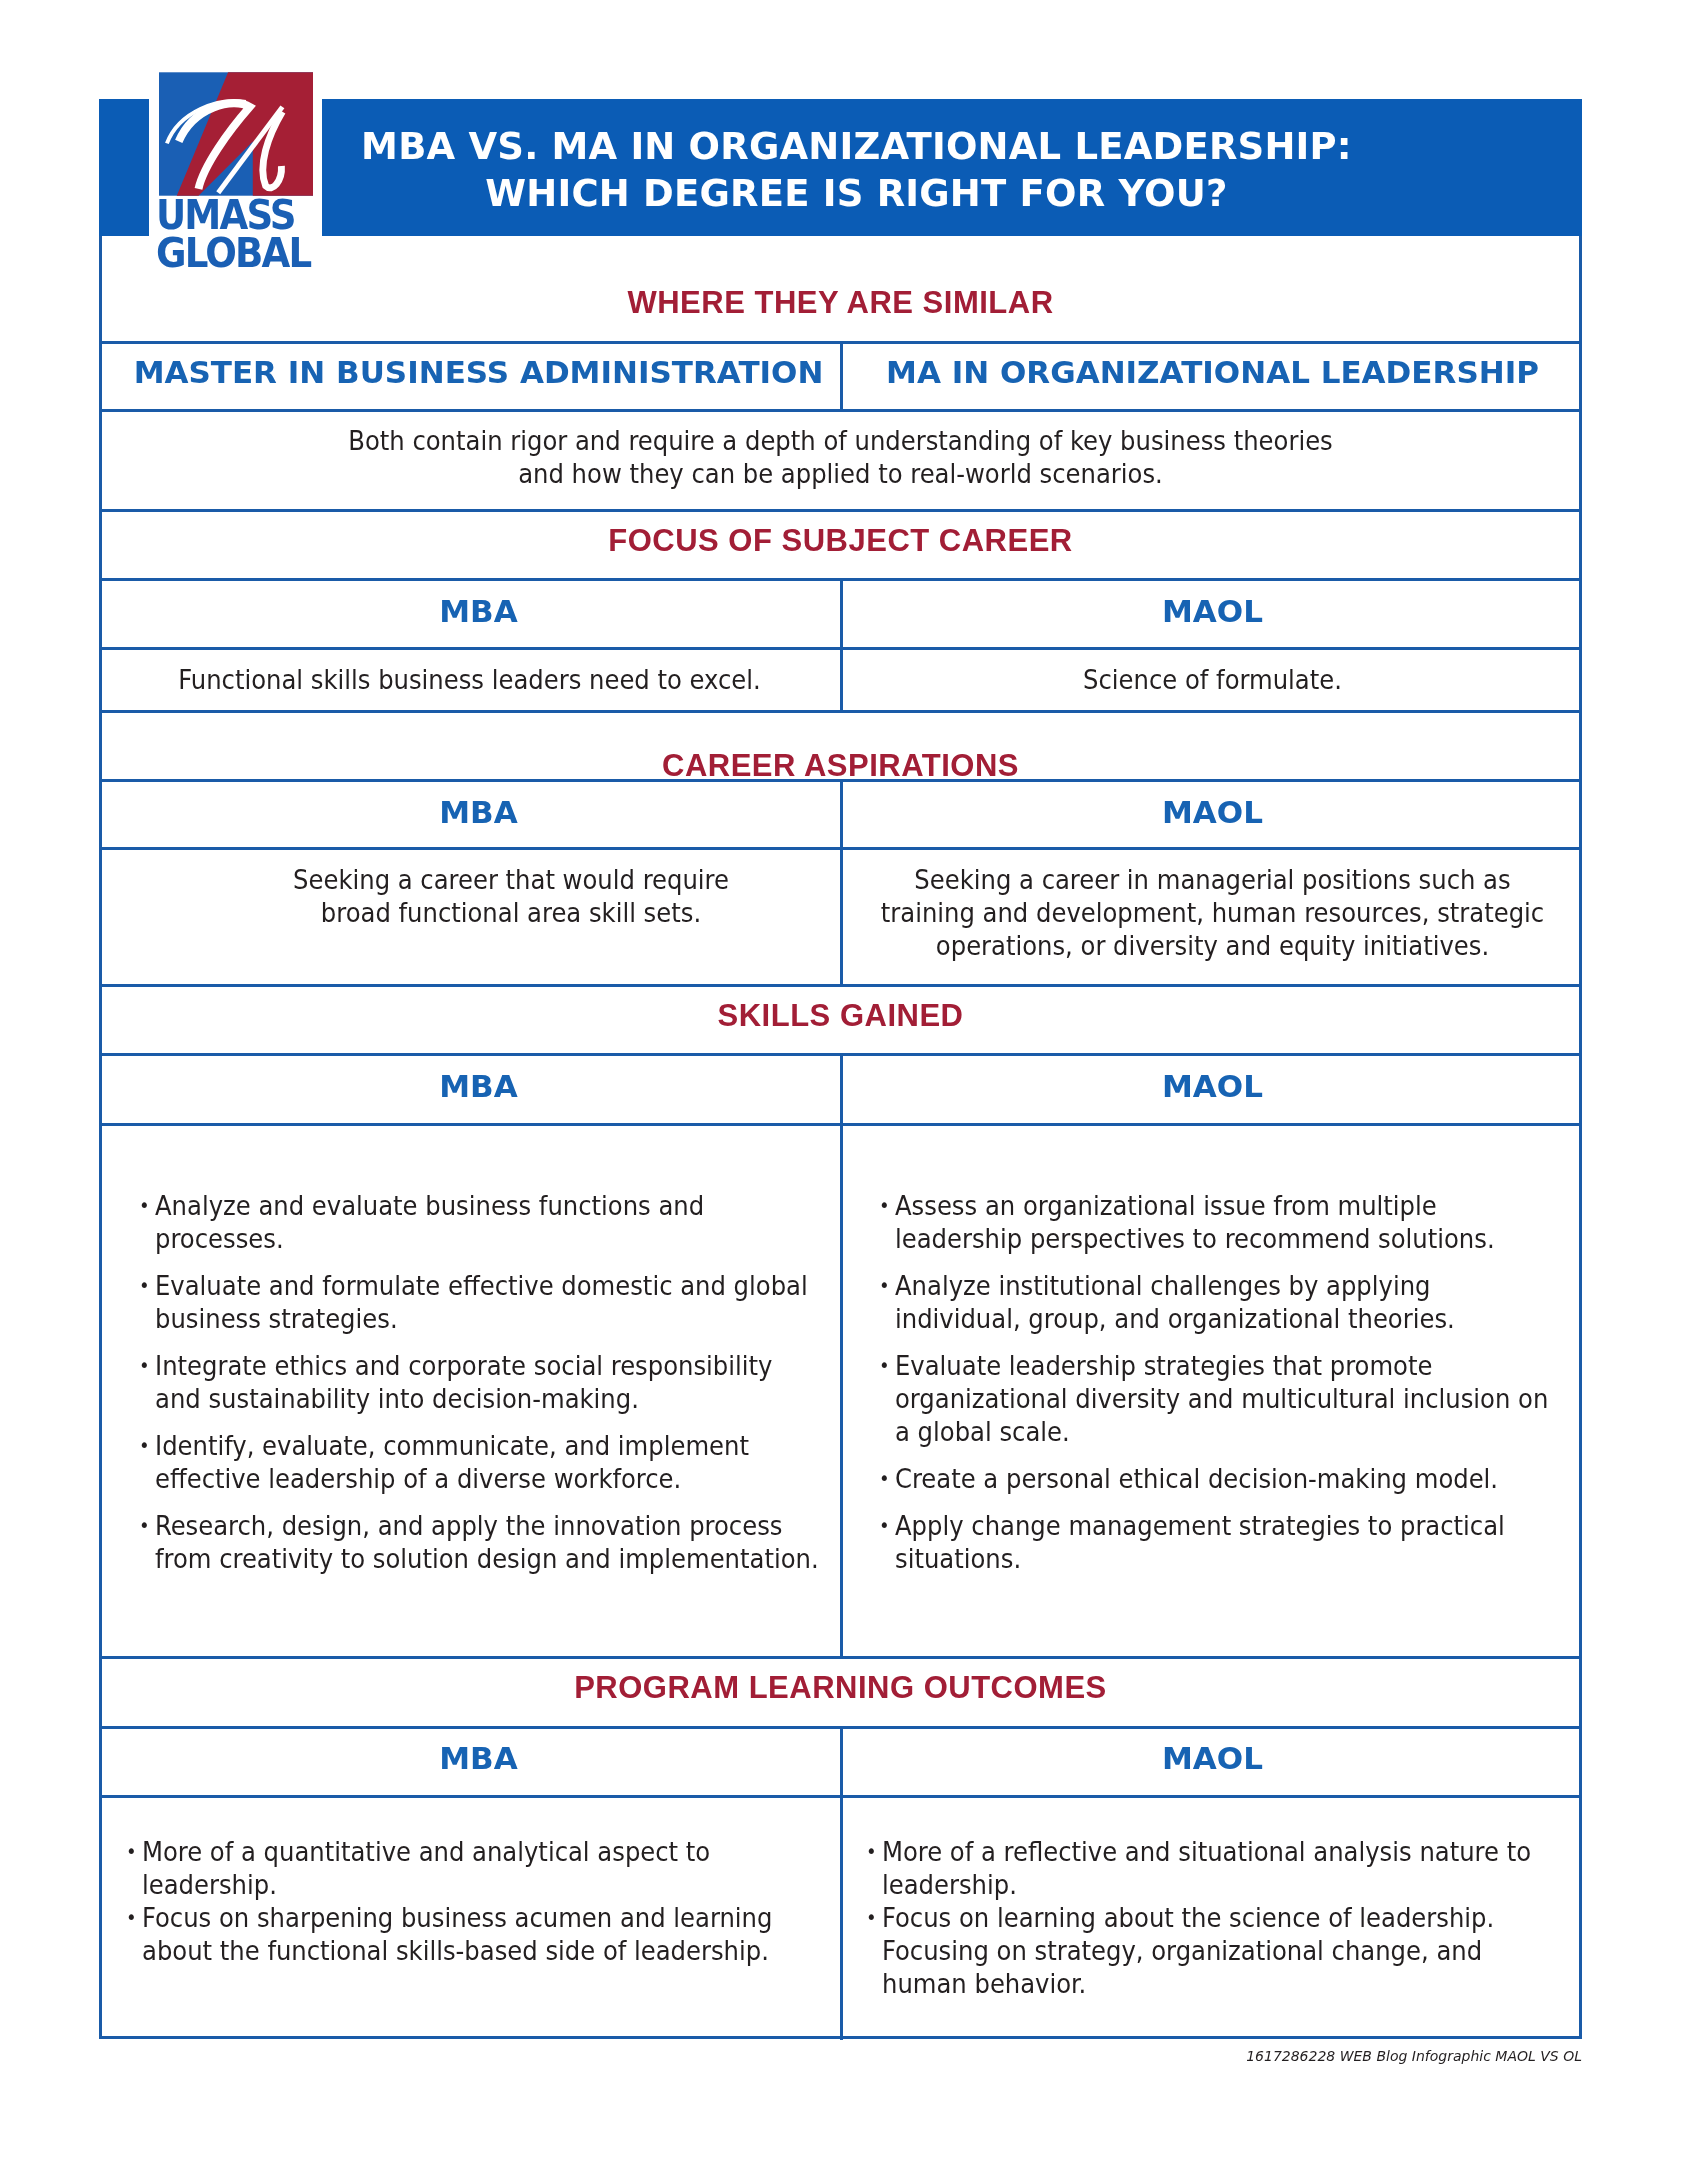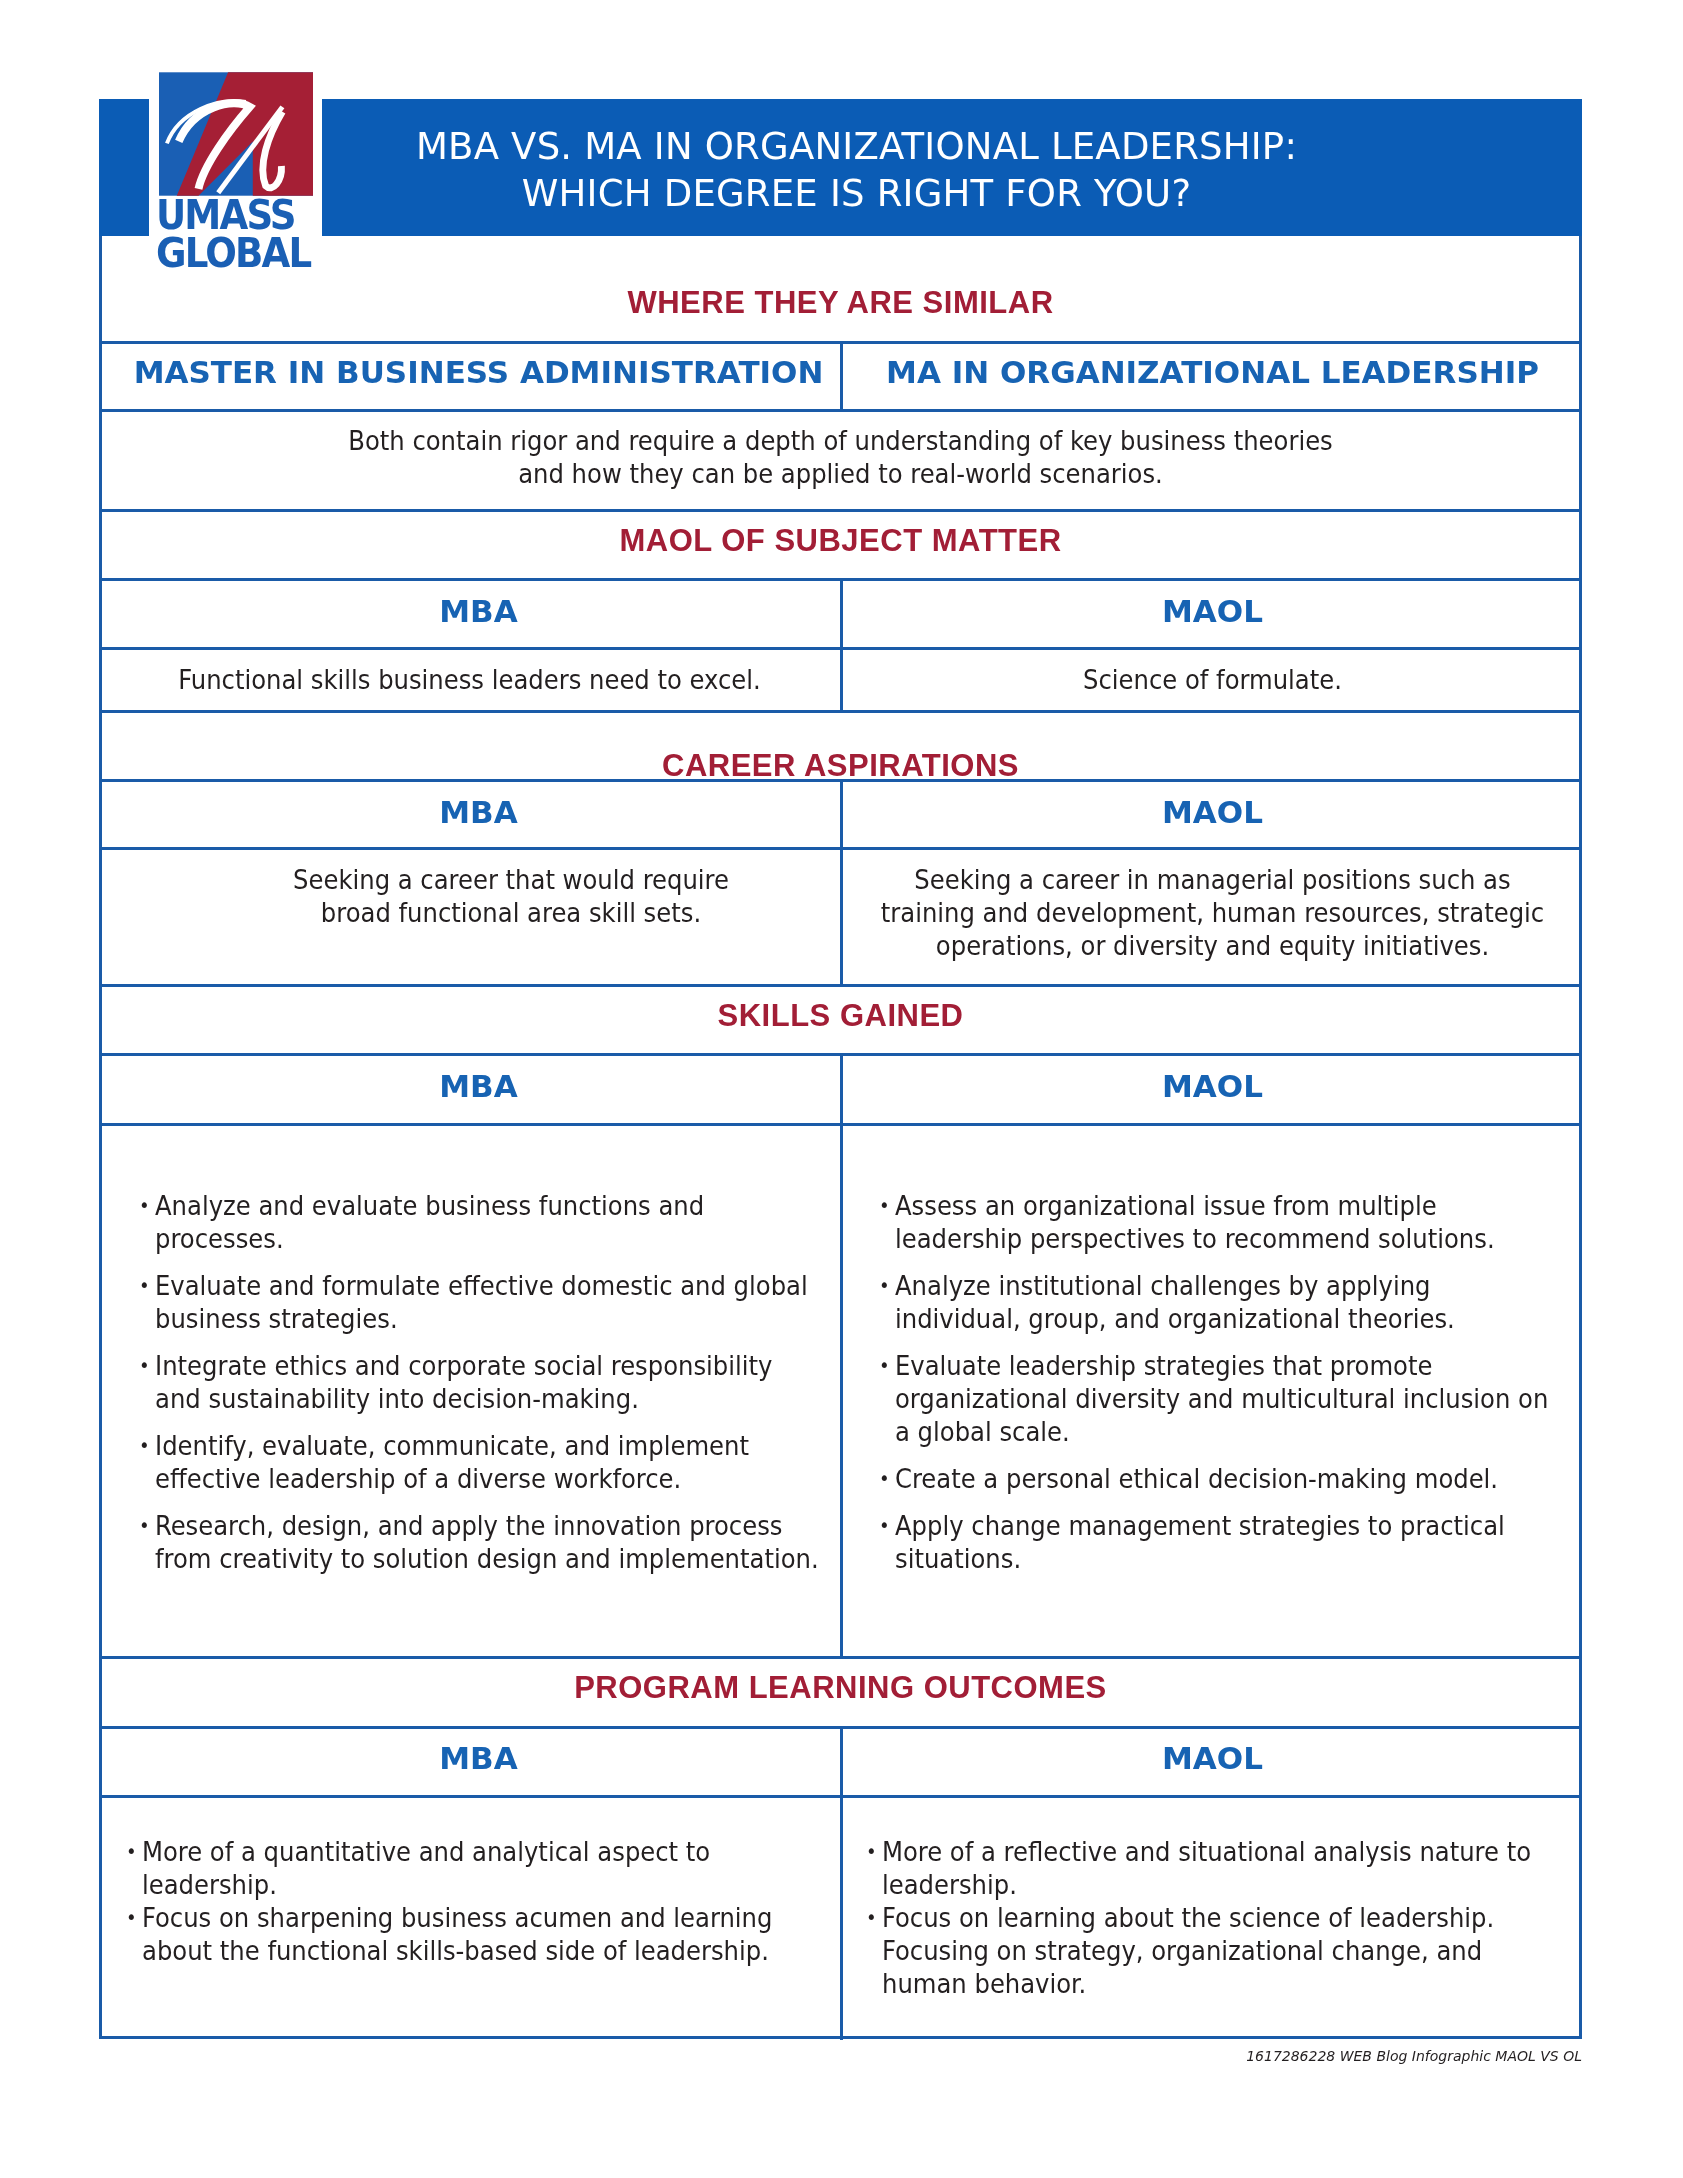--- a/index.html
+++ b/index.html
@@ -2,21 +2,21 @@
 <html><head>
 <meta charset="utf-8">
 <style>
   html, body { margin:0; padding:0; background:#ffffff; }
   body { width:1683px; height:2178px; position:relative; overflow:hidden;
          font-family:"DejaVu Sans Condensed","DejaVu Sans","Liberation Sans",sans-serif; color:#231f20; }
   .frame { position:absolute; left:99px; top:99px; width:1483px; height:1940px;
            border:3px solid #1a5ba8; border-top:none; box-sizing:border-box; }
   .hdr { position:absolute; left:99px; top:99px; width:1483px; height:137px; background:#0b5cb5; }
   .title { position:absolute; left:322px; top:123px; width:1069px; color:#ffffff;
-           font-family:"DejaVu Sans","Liberation Sans",sans-serif; font-weight:normal;
+           font-family:"DejaVu Sans","Liberation Sans",sans-serif; font-weight:bold;
            font-size:37px; line-height:47px; text-align:center; letter-spacing:0.2px; }
   .logo-wrap { position:absolute; left:149px; top:65px; width:173px; height:214px; background:#ffffff; }
   .logo-mark { position:absolute; left:159px; top:72px; width:154px; height:124px; }
   .logo-text { position:absolute; left:156px; top:196px; width:160px; color:#1a5fb4;
                font-family:"DejaVu Sans","Liberation Sans",sans-serif; font-weight:bold;
                font-size:40px; line-height:38px; letter-spacing:-2px; transform:scaleX(0.93); transform-origin:left top; }
   .hline { position:absolute; left:99px; width:1483px; height:3px; background:#1a5ba8; }
   .vline { position:absolute; left:840px; width:3px; background:#1a5ba8; }
   .sec { position:absolute; left:99px; width:1483px; text-align:center; color:#a21e36;
          font-family:Liberation Sans, sans-serif; font-weight:bold; font-size:31px; letter-spacing:0.5px; }
@@ -79,21 +79,21 @@
 <div class="vline" style="top:1726px;height:314px"></div>
 
 <div class="sec" style="top:285px">WHERE THEY ARE SIMILAR</div>
 <div class="colh l" style="top:354px">MASTER IN BUSINESS ADMINISTRATION</div>
 <div class="colh r" style="top:354px">MA IN ORGANIZATIONAL LEADERSHIP</div>
 <div class="body" style="left:99px;width:1483px;top:424px">
   <div>Both contain rigor and require a depth of understanding of key business theories</div>
   <div>and how they can be applied to real-world scenarios.</div>
 </div>
 
-<div class="sec" style="top:523px">MAOL OF SUBJECT MATTER</div>
+<div class="sec" style="top:523px">FOCUS OF SUBJECT CAREER</div>
 <div class="colh l" style="top:593px">MBA</div>
 <div class="colh r" style="top:593px">MAOL</div>
 <div class="body" style="left:99px;width:741px;top:663px">Functional skills business leaders need to excel.</div>
 <div class="body" style="left:842px;width:741px;top:663px">Science of formulate.</div>
 
 <div class="sec" style="top:748px">CAREER ASPIRATIONS</div>
 <div class="colh l" style="top:794px">MBA</div>
 <div class="colh r" style="top:794px">MAOL</div>
 <div class="body" style="left:99px;width:824px;top:863px">
   <div>Seeking a career that would require</div>

